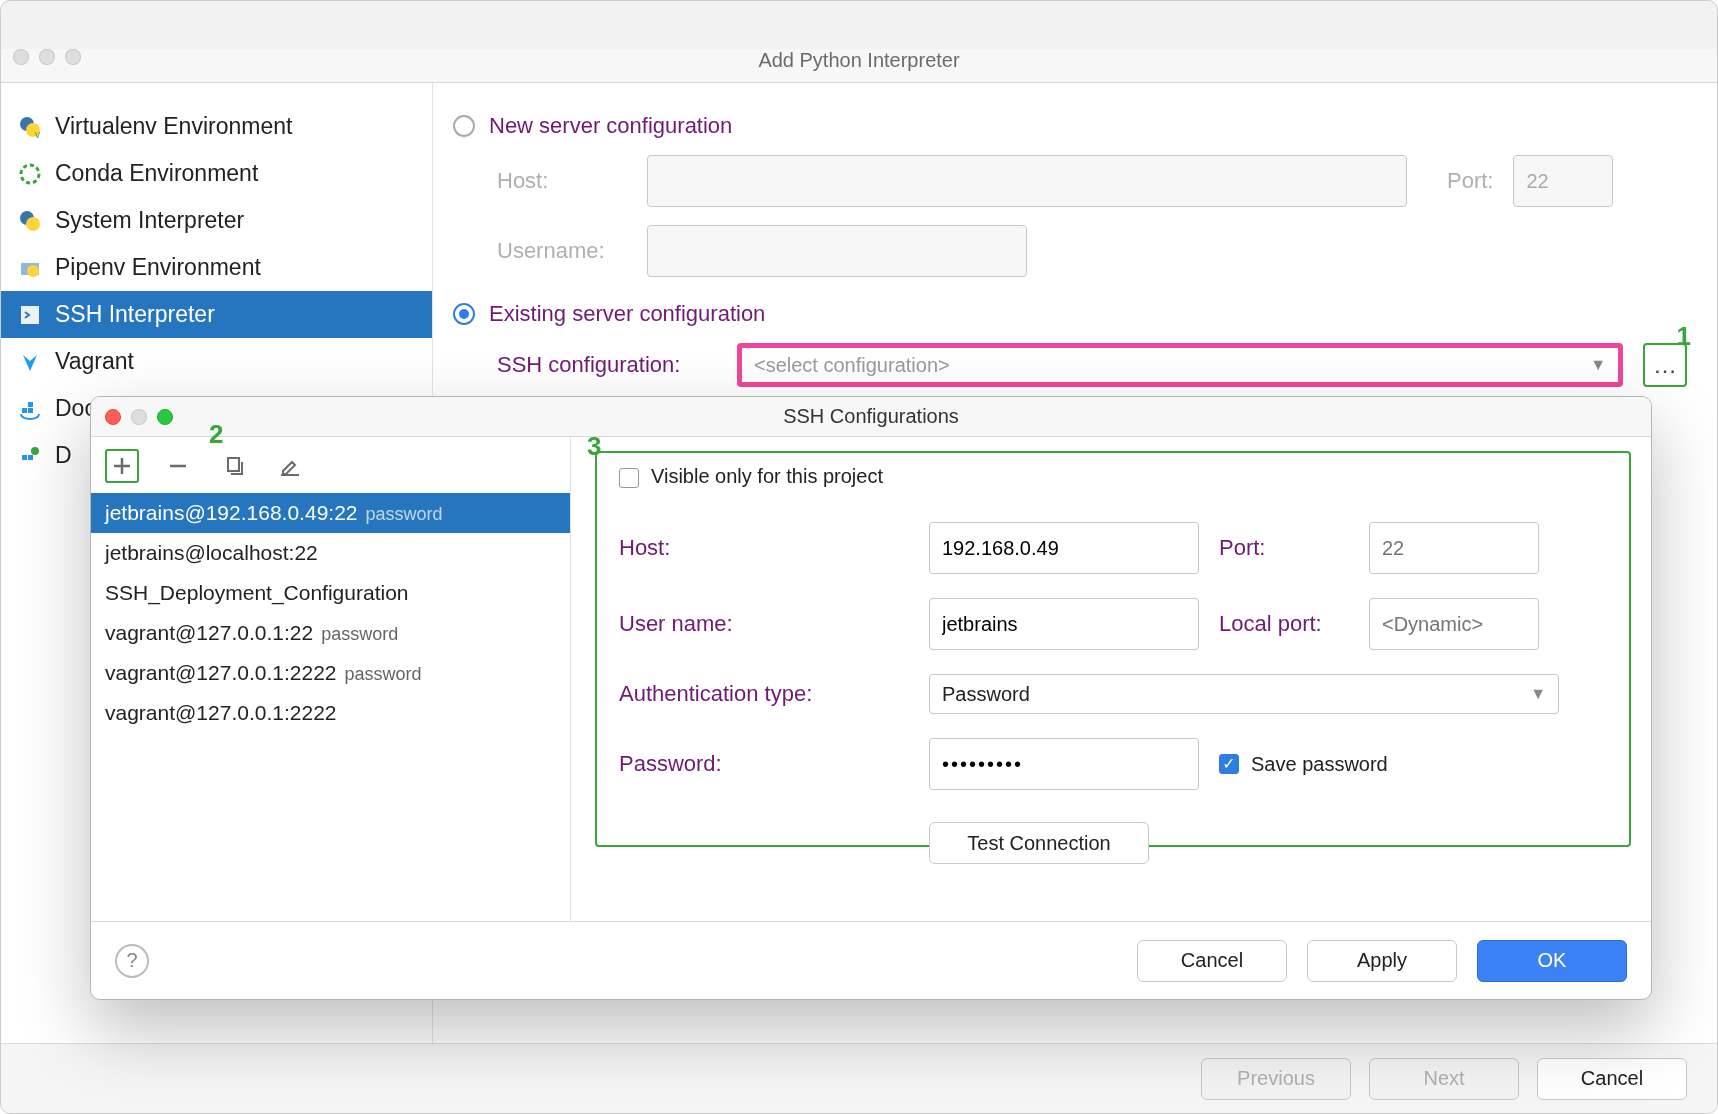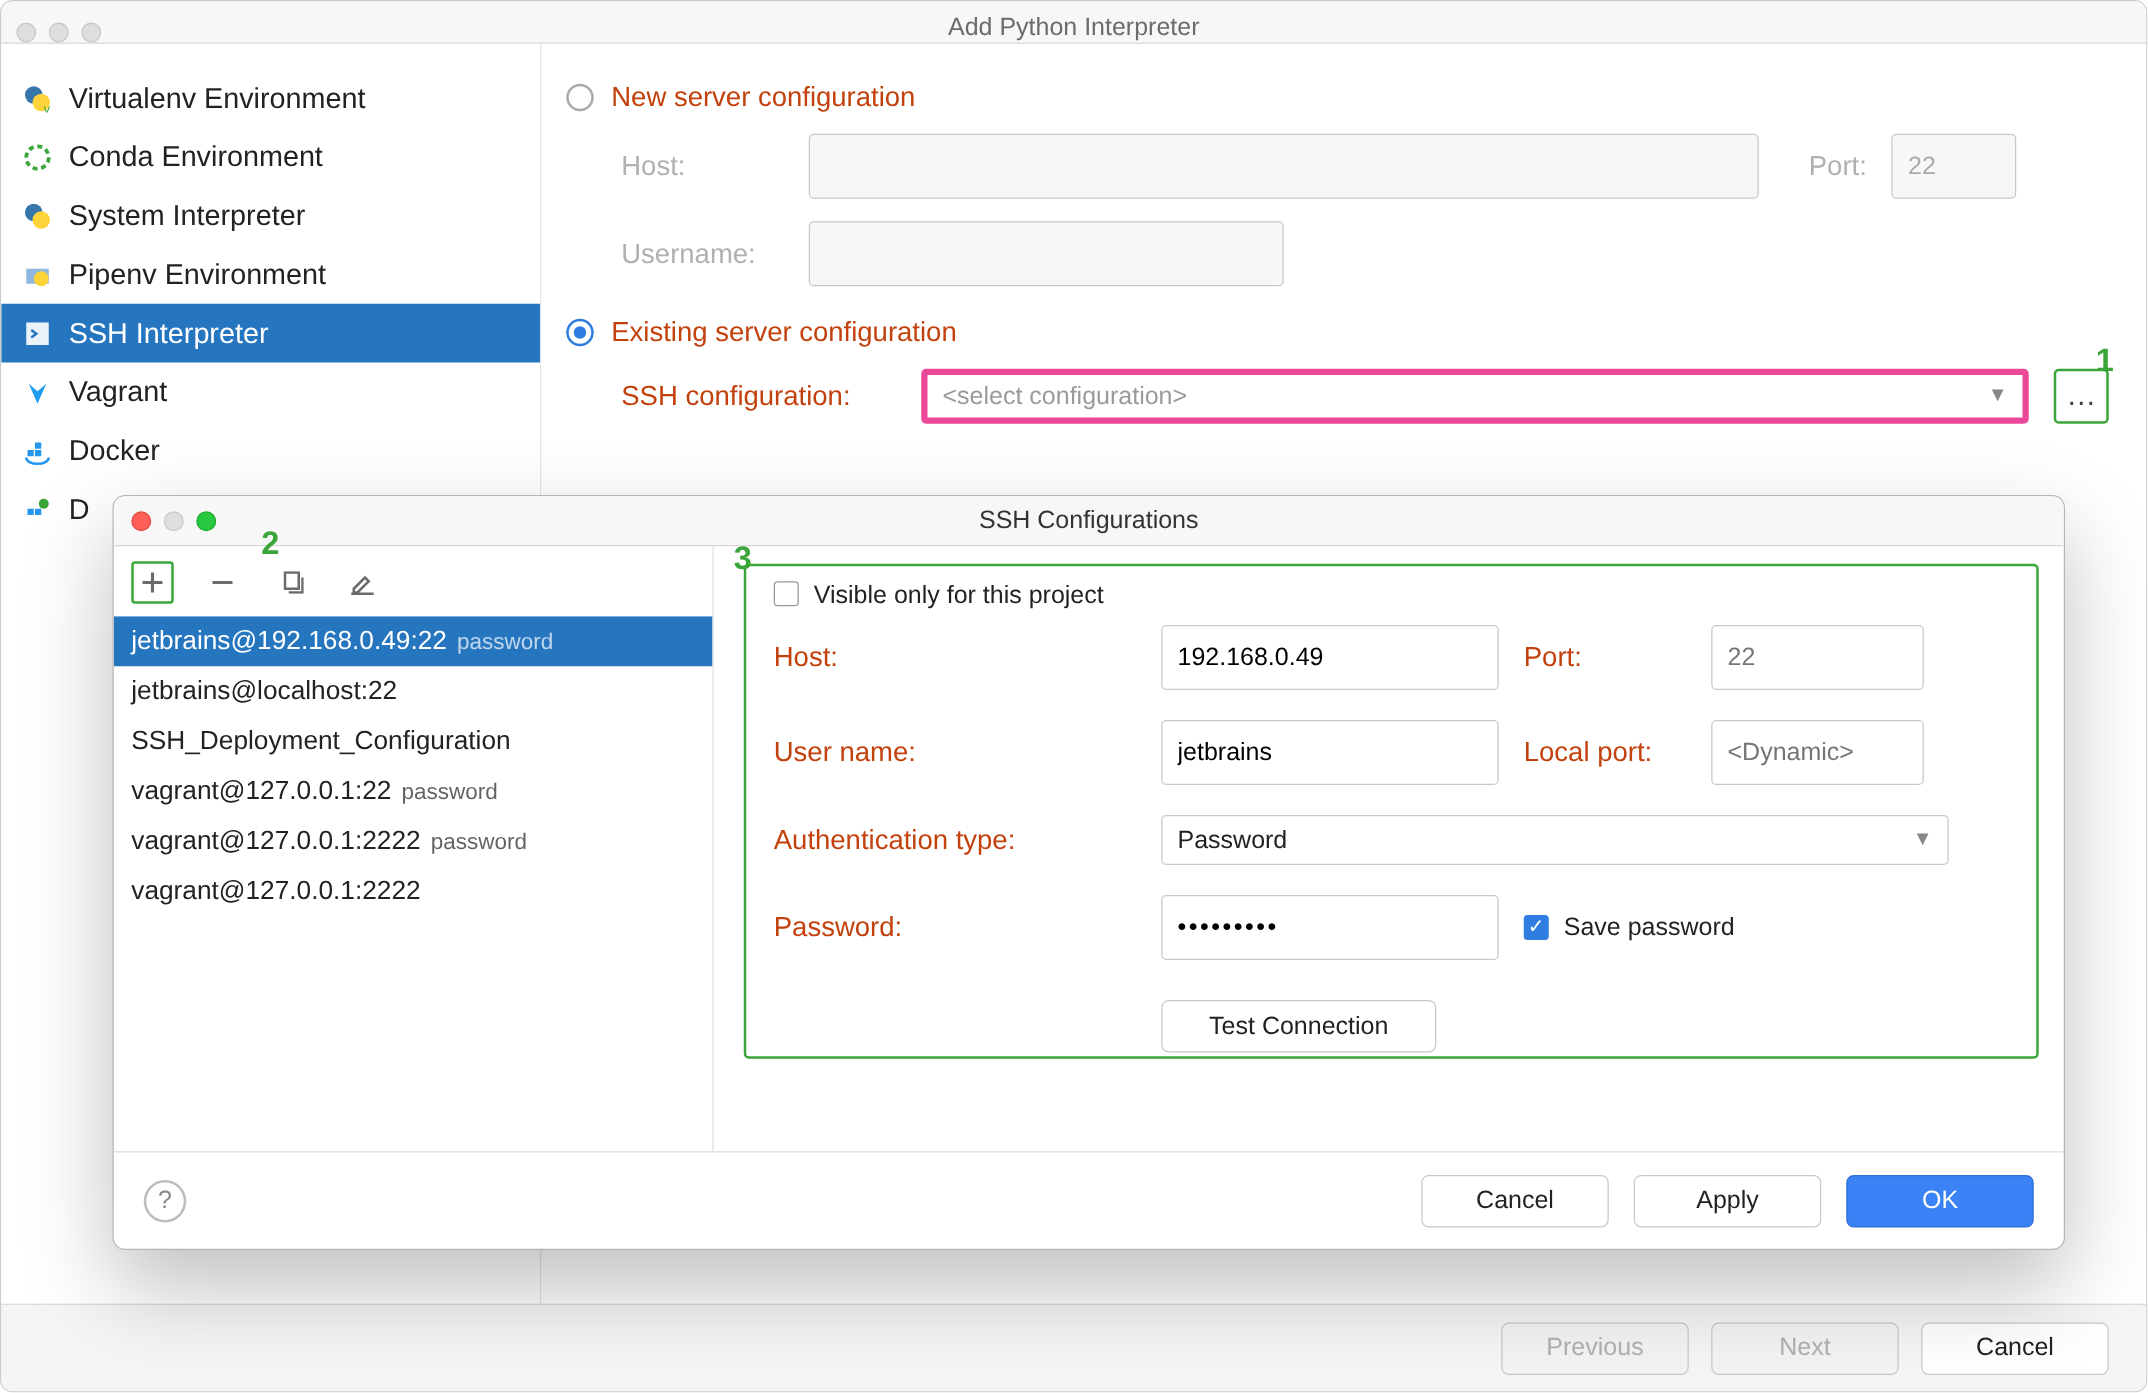--- a/index.html
+++ b/index.html
@@ -1,37 +1,37 @@
 <!DOCTYPE html>
 <html><head>
 <meta charset="utf-8">
 <style>
   * { box-sizing: border-box; margin: 0; padding: 0; font-family: -apple-system, "Helvetica Neue", Arial, sans-serif; }
   body { background: #fff; width: 1718px; height: 1114px; position: relative; font-size: 20px; color: #222; }
   .main-window { position: absolute; left: 0; top: 0; width: 1718px; height: 1114px; border: 1px solid #ccc; border-radius: 10px; background: #f2f2f2; overflow: hidden; }
-  .titlebar { height: 34px; display: flex; align-items: flex-end; padding: 0 12px; background: #f7f7f7; border-bottom: 1px solid #d9d9d9; position: relative; }
+  .titlebar { height: 34px; display: flex; align-items: flex-start; padding: 0 12px; background: #f7f7f7; border-bottom: 1px solid #d9d9d9; position: relative; margin-top: 48px; }
   .traffic { display: flex; gap: 10px; }
   .dot { width: 16px; height: 16px; border-radius: 50%; border: 1px solid rgba(0,0,0,0.1); }
   .dot.inactive { background: #dedede; }
   .dot.red { background: #ff5f57; border-color: #e04a3f; }
   .dot.green { background: #28c840; border-color: #1aab29; }
   .title-text { position: absolute; left:0; right:0; text-align: center; color: #6b6b6b; font-size: 20px; }
   .main-body { display: flex; height: calc(100% - 34px - 70px); background: #fff; }
   .sidebar { width: 432px; background: #fff; border-right: 1px solid #e5e5e5; padding-top: 20px; }
   .sidebar-item { display:flex; align-items:center; gap: 14px; padding: 10px 18px; font-size: 23px; color:#222; cursor:pointer;}
   .sidebar-item.selected { background:#2675bf; color:#fff; }
   .sidebar-item .icon-slot { width:22px; height:22px; display:flex;align-items:center;justify-content:center; }
   .main-content { flex:1; padding: 30px 30px 0 20px; position:relative;}
   .radio-row { display:flex; align-items:center; gap:14px; margin-bottom:16px; }
   .radio { width:22px; height:22px; border:2px solid #aaa; border-radius:50%; display:flex;align-items:center;justify-content:center; background:#fff;}
   .radio.checked { border-color:#2f7de1; }
   .radio.checked::after { content:""; width:10px;height:10px;border-radius:50%; background:#2f7de1; }
   .form-grid { margin-left: 44px; margin-bottom:24px; }
   .form-row { display:flex; align-items:center; gap:20px; margin-bottom:18px; }
-  .lbl { font-size:22px; color:#c2410c; }
+  .lbl { font-size:22px; color:#701a75; }
   .lbl.disabled { color:#b0b0b0; }
   input[type=text].field { height:52px; border:1px solid #c8c8c8; border-radius:4px; padding:0 12px; font-size:20px; background:#fff; }
   input[type=text].field.dis { background:#f7f7f7; color:#aaa; }
   .select-box { height:44px; border:5px solid #ec4899; border-radius:4px; padding:0 12px; display:flex;align-items:center; justify-content:space-between; background:#fff; color:#9a9a9a; flex:1; }
   .browse-btn { width:44px; height:44px; border:2px solid #3aa63a; border-radius:4px; display:flex;align-items:center;justify-content:center; color:#444; font-size:24px; background:#fff;}
   .annot { position:absolute; color:#3aa63a; font-size:26px; font-weight:bold; }
   .footer { position:absolute; bottom:0; left:0; right:0; height:70px; border-top:1px solid #dcdcdc; display:flex; align-items:center; justify-content:flex-end; gap:18px; padding-right:30px; background:#f5f5f5;}
   .btn { min-width:150px; height:42px; border:1px solid #c8c8c8; border-radius:6px; background:#fff; display:flex;align-items:center;justify-content:center; font-size:20px; cursor:pointer;}
   .btn.disabled { color:#b0b0b0; background:#f3f3f3; }
   .btn.primary { background:#3b82f6; color:#ffffff; border-color:#2e6cd6; }
@@ -44,21 +44,21 @@
   .ssh-left { width:480px; border-right:1px solid #e0e0e0; display:flex; flex-direction:column; }
   .toolbar { display:flex; gap:22px; padding:12px 14px 10px; align-items:center; }
   .tool-btn { width:34px;height:34px; display:flex;align-items:center;justify-content:center; color:#6b6b6b; font-size:26px;}
   .tool-btn.green-outline { border:2px solid #3aa63a; border-radius:3px; }
   .ssh-list { flex:1; overflow:auto; }
   .ssh-list-item { padding:8px 14px; font-size:21px; color:#222; display:flex; align-items:baseline; gap:8px;}
   .ssh-list-item.selected { background:#2675bf; color:#fff; }
   .ssh-list-item .hint { font-size:18px; opacity:0.7; }
   .ssh-right { flex:1; padding:14px 20px 0 24px; }
   .ssh-form-wrap { border:2px solid #3aa63a; border-radius:4px; padding:12px 22px 18px; height: 396px; }
-  .cb-row { display:flex; align-items:flex-start; gap:12px; margin-bottom:12px; }
+  .cb-row { display:flex; align-items:flex-end; gap:12px; margin-bottom:34px; }
   .checkbox { width:20px;height:20px;border:1px solid #999;border-radius:3px; background:#fff; display:flex;align-items:center;justify-content:center;}
   .checkbox.checked { background:#2f7de1; border-color:#2f7de1; }
   .checkbox.checked::after{content:"✓";color:#fff;font-size:16px;line-height:1;}
   .grid2 { display:grid; grid-template-columns: 310px 290px 150px 200px; row-gap:24px; align-items:center; }
   .sel { height:40px; border:1px solid #c8c8c8; border-radius:4px; padding:0 12px; display:flex;align-items:center;justify-content:space-between; background:#fff; }
   .chev { color:#888; font-size:16px;}
   .test-btn { margin-top:8px; width:220px; }
   .ssh-footer { height:78px; border-top:1px solid #dcdcdc; display:flex; align-items:center; padding:0 24px; justify-content:space-between; }
   .help-circ { width:34px;height:34px;border:2px solid #bcbcbc;border-radius:50%; display:flex;align-items:center;justify-content:center;color:#888;font-size:20px;}
   .ssh-footer-btns { display:flex; gap:20px; }

